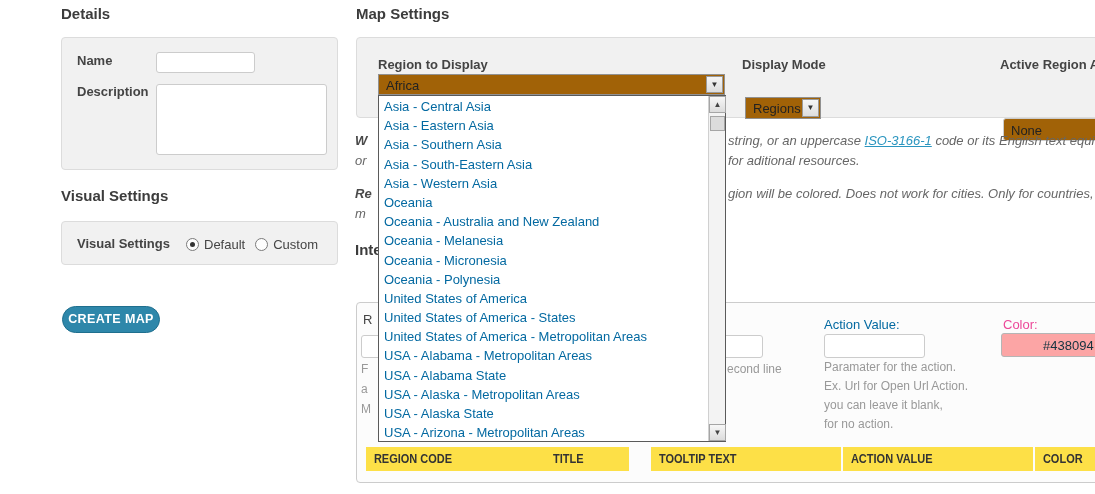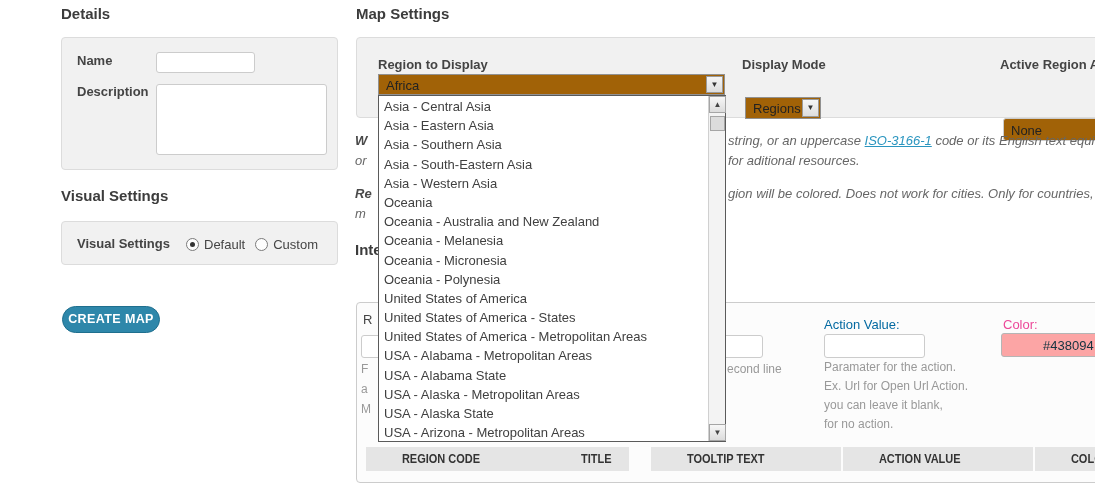--- a/index.html
+++ b/index.html
@@ -27,32 +27,32 @@
   .wsel .dbtn { position:absolute; right:1px; top:1px; bottom:1px; width:17px; background:linear-gradient(#f5f5f5,#ddd); border:1px solid #9a9a9a; text-align:center; color:#333; font-size:8px; line-height:15px; }
 
   
   .itext { font-style:italic; font-size:13px; color:#666; white-space:nowrap; }
   .itext b { color:#4a4a4a; }
   .itext a { color:#2a95bf; text-decoration:underline; }
 
   
   #ddlist { left:330px; top:95px; width:348px; height:347px; background:#fff; border:1px solid #5a5a5a; z-index:10; }
   #ddlist .opts { position:absolute; left:1px; top:1px; right:18px; bottom:1px; overflow:hidden; }
-  #ddlist .opt { height:19.2px; line-height:19.2px; font-size:13px; color:#404040; padding-left:4px; white-space:nowrap; cursor:default; }
+  #ddlist .opt { height:19.2px; line-height:19.2px; font-size:13px; color:#0369a1; padding-left:4px; white-space:nowrap; cursor:default; }
   .sbar { position:absolute; top:0; right:0; bottom:0; width:17px; background:#f3f3f3; border-left:1px solid #d0d0d0; }
   .sbtn { position:absolute; left:0; width:17px; height:17px; background:linear-gradient(#f7f7f7,#dcdcdc); border:1px solid #a5a5a5; font-size:8px; line-height:15px; text-align:center; color:#444; }
   .sthumb { position:absolute; left:1px; width:15px; background:#dcdcdc; border:1px solid #a5a5a5; }
 
   
   #formpanel { left:308px; top:302px; width:800px; height:181px; background:#fcfcfc; border:1px solid #ccc; border-radius:4px; }
   .help { font-size:12px; color:#999; white-space:nowrap; }
   .colorfield { border:1px solid #b5b5b5; border-radius:3px; font-size:13px; color:#14323f; padding:0 0 0 8px; line-height:24px; font-family:"Liberation Sans",sans-serif; width:101px; height:24px; }
 
   
-  .thcell { position:absolute; top:447px; height:24px; background:#e5e5e5;padding-left:28px; }
+  .thcell { position:absolute; top:447px; height:24px; background:#fde047; }
   .thcell span { display:inline-block; font-size:12.5px; font-weight:bold; color:#333; line-height:24px; padding-left:9px; transform:scaleX(.88); transform-origin:left center; white-space:nowrap; }
 </style>
 </head>
 <body>
 
 <div id="root">
 
   <h2 class="section abs" style="left:13px; top:5px;">Details</h2>
 
   <div class="panel abs" style="left:13px; top:37px; width:277px; height:133px;"></div>

